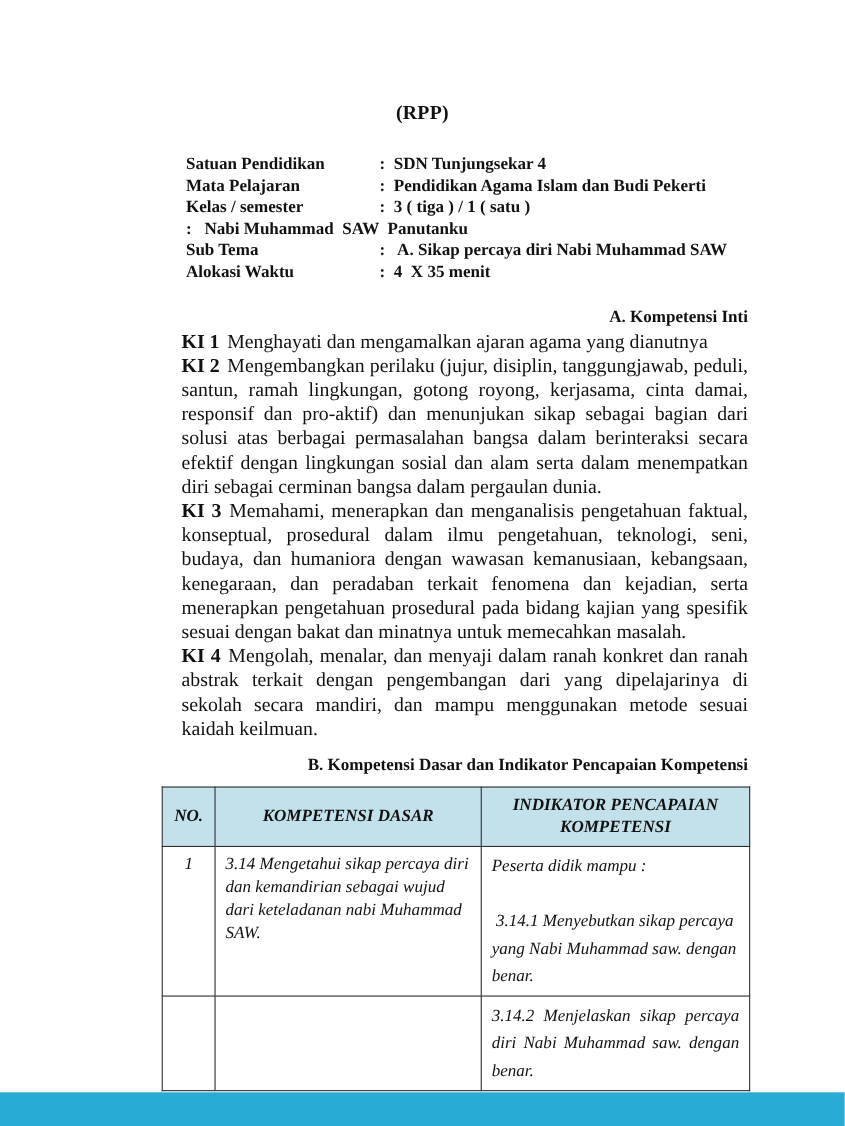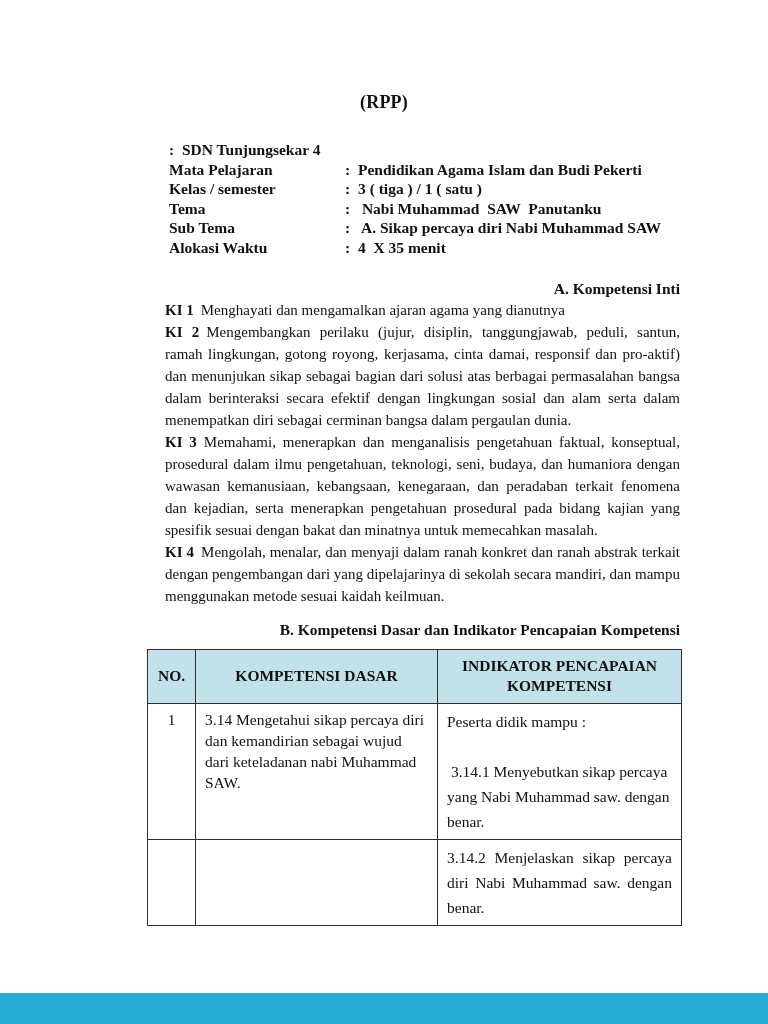--- a/index.html
+++ b/index.html
@@ -39,32 +39,33 @@
     line-height: 21px;
     margin-left: 120px;
     margin-right: 88px;
     text-align: right;
   }
   .heading-a { margin-top: 20px; }
   .heading-b { margin-top: 12px; }
 
   .ki-block {
     margin: 0 88px 0 165px;
-    font-size: 15px;
+    font-size: 18px;
     line-height: 22px;
     text-align: justify;
   }
   .ki-item { margin: 0; }
   .ki-label { margin-right: 7px; }
 
   table.kd-table {
     margin: 9px 0 0 147px;
     width: 534px;
     border-collapse: collapse;
     table-layout: fixed;
+    font-style: italic;
   }
   .kd-table col.c-no  { width: 48px; }
   .kd-table col.c-kd  { width: 242px; }
   .kd-table col.c-ind { width: 244px; }
   .kd-table th, .kd-table td {
     border: 1.6px solid #2e2e2e;
     vertical-align: top;
     font-size: 15.5px;
   }
   .kd-table thead th {
@@ -96,35 +97,35 @@
 <body>
 
 <div class="page">
 
   <div class="title-block">
     <div>(RPP)</div>
   </div>
 
   <div class="meta-block">
     <div class="meta-row">
+      <span class="meta-label">Satuan Pendidikan</span>
       <span class="meta-colon">:</span>
       <span class="meta-value">SDN Tunjungsekar 4</span>
     </div>
     <div class="meta-row">
       <span class="meta-label">Mata Pelajaran</span>
       <span class="meta-colon">:</span>
       <span class="meta-value">Pendidikan Agama Islam dan Budi Pekerti</span>
     </div>
     <div class="meta-row">
       <span class="meta-label">Kelas / semester</span>
       <span class="meta-colon">:</span>
       <span class="meta-value">3 ( tiga ) / 1 ( satu )</span>
     </div>
     <div class="meta-row">
-      <span class="meta-label">Tema</span>
       <span class="meta-colon">:</span>
       <span class="meta-value"> Nabi Muhammad  SAW  Panutanku</span>
     </div>
     <div class="meta-row">
       <span class="meta-label">Sub Tema</span>
       <span class="meta-colon">:</span>
       <span class="meta-value"> A. Sikap percaya diri Nabi Muhammad SAW</span>
     </div>
     <div class="meta-row">
       <span class="meta-label">Alokasi Waktu</span>

